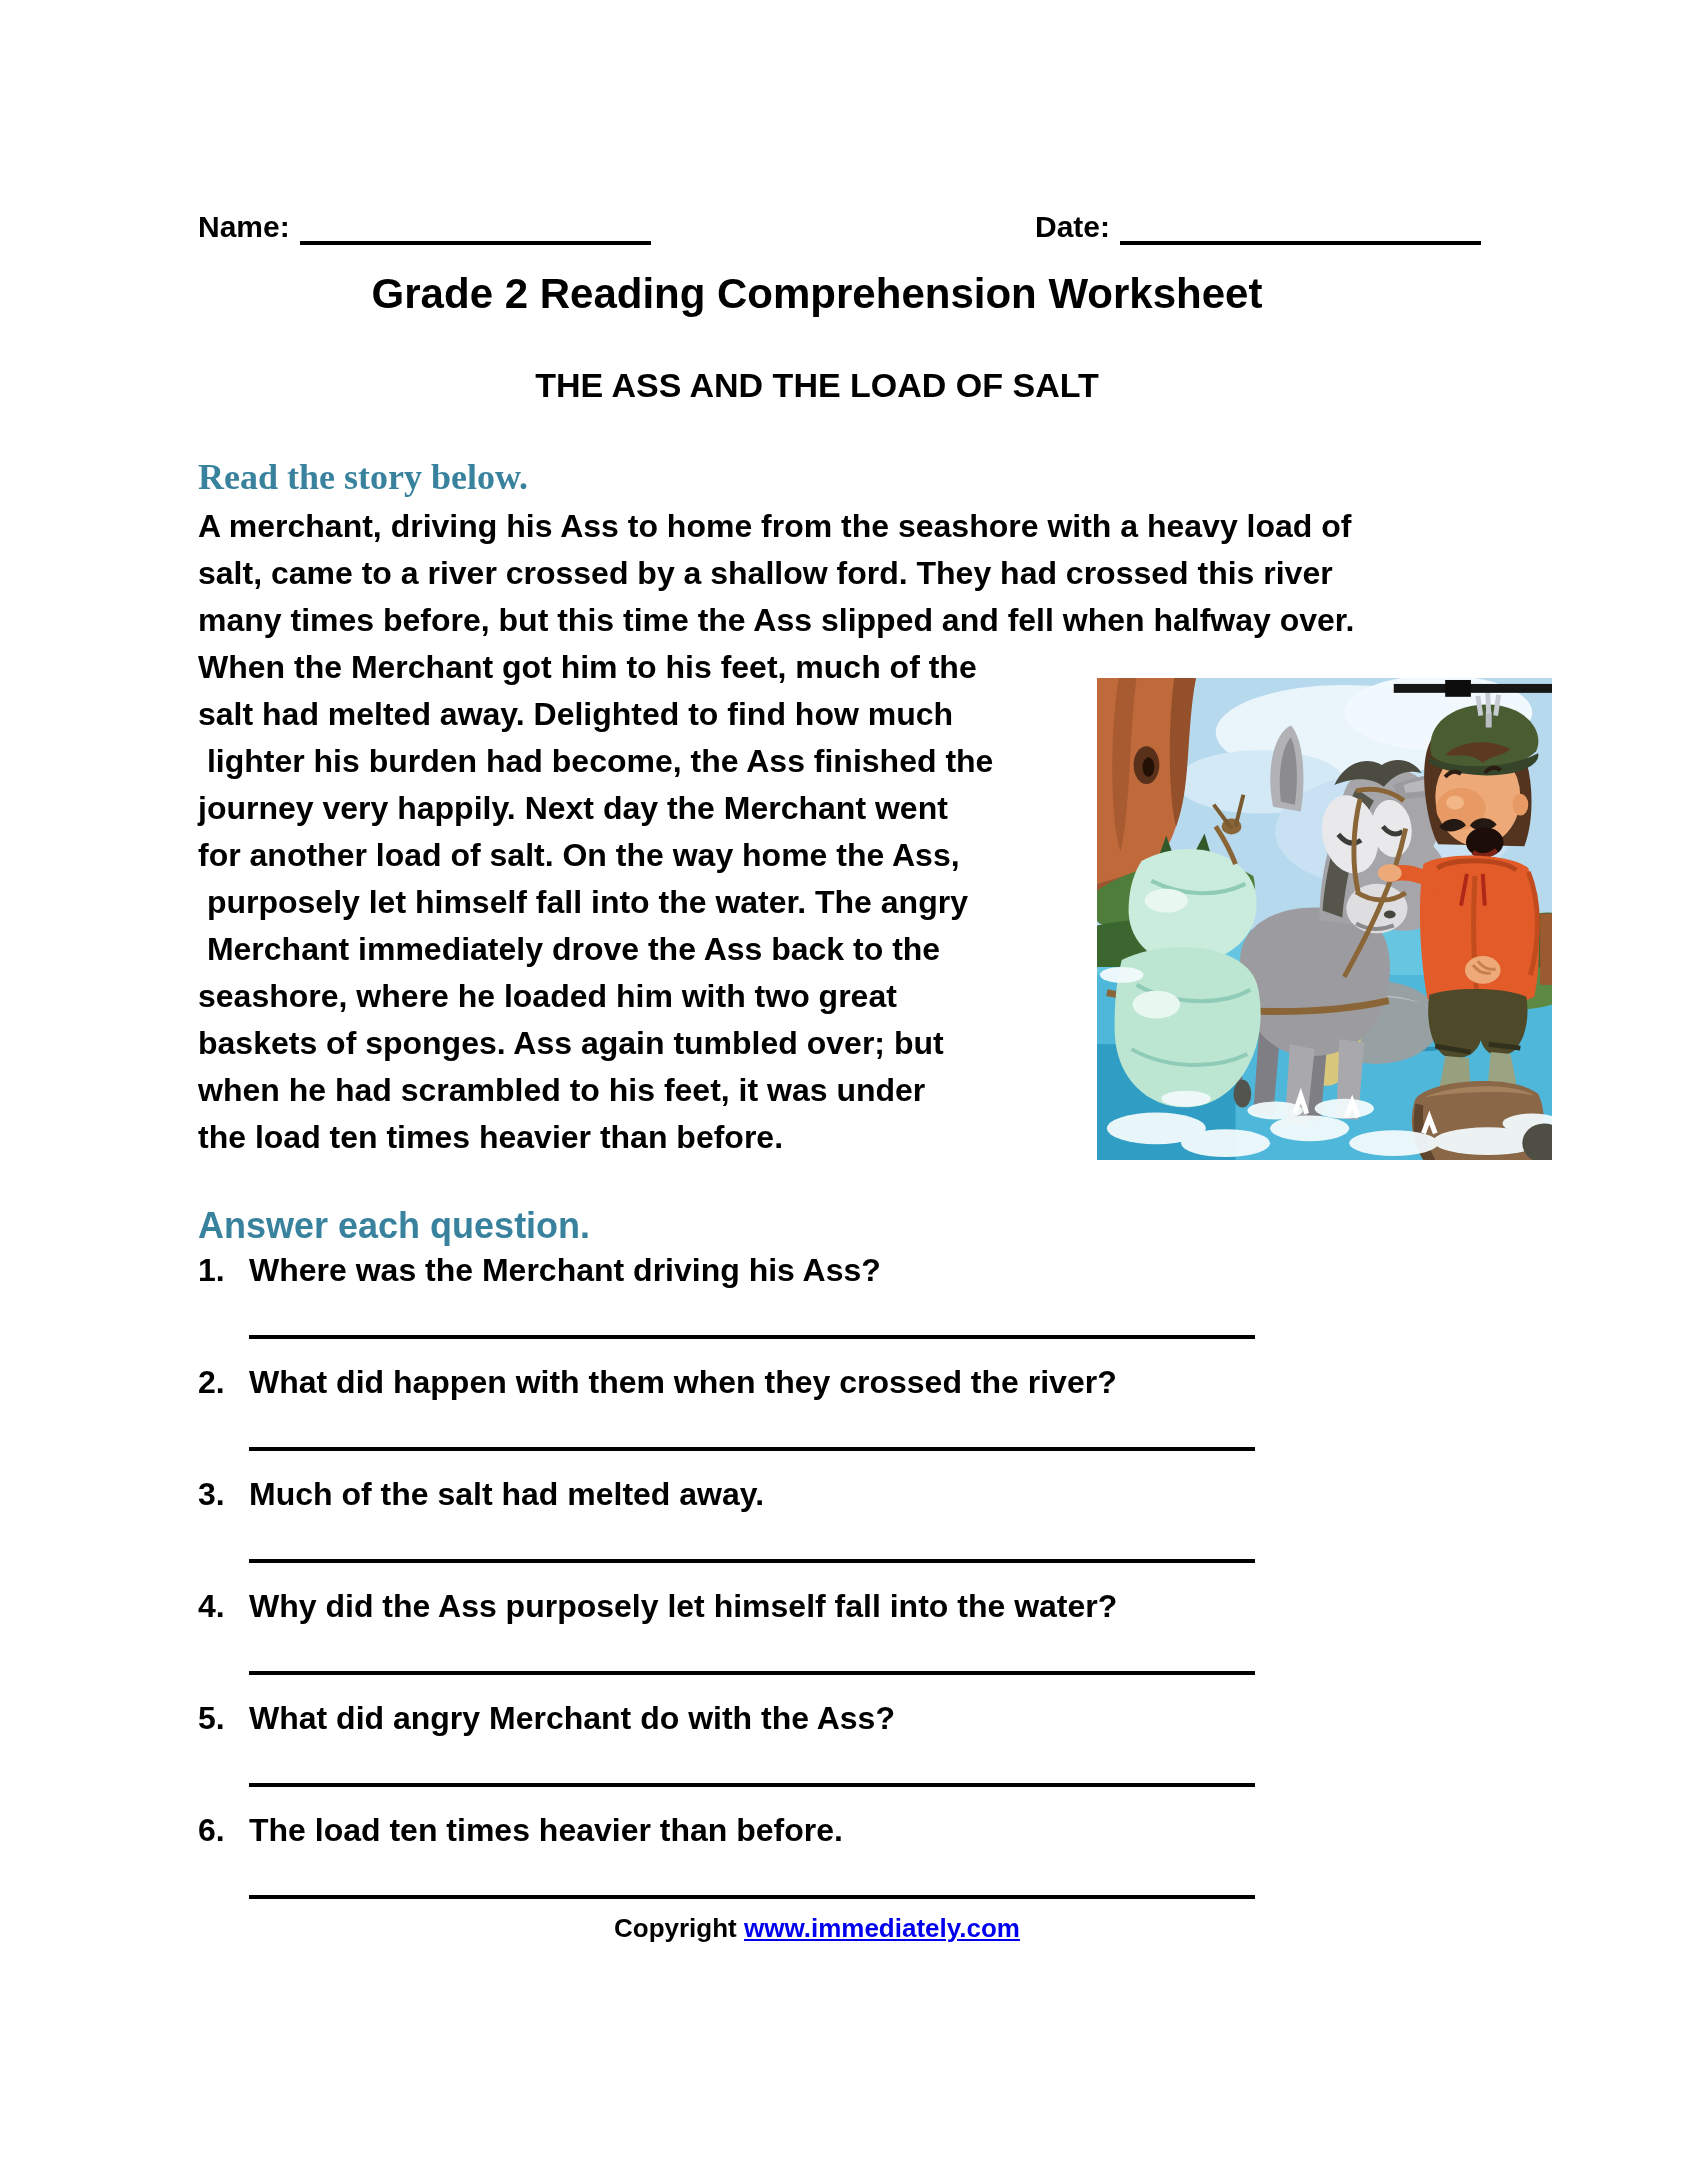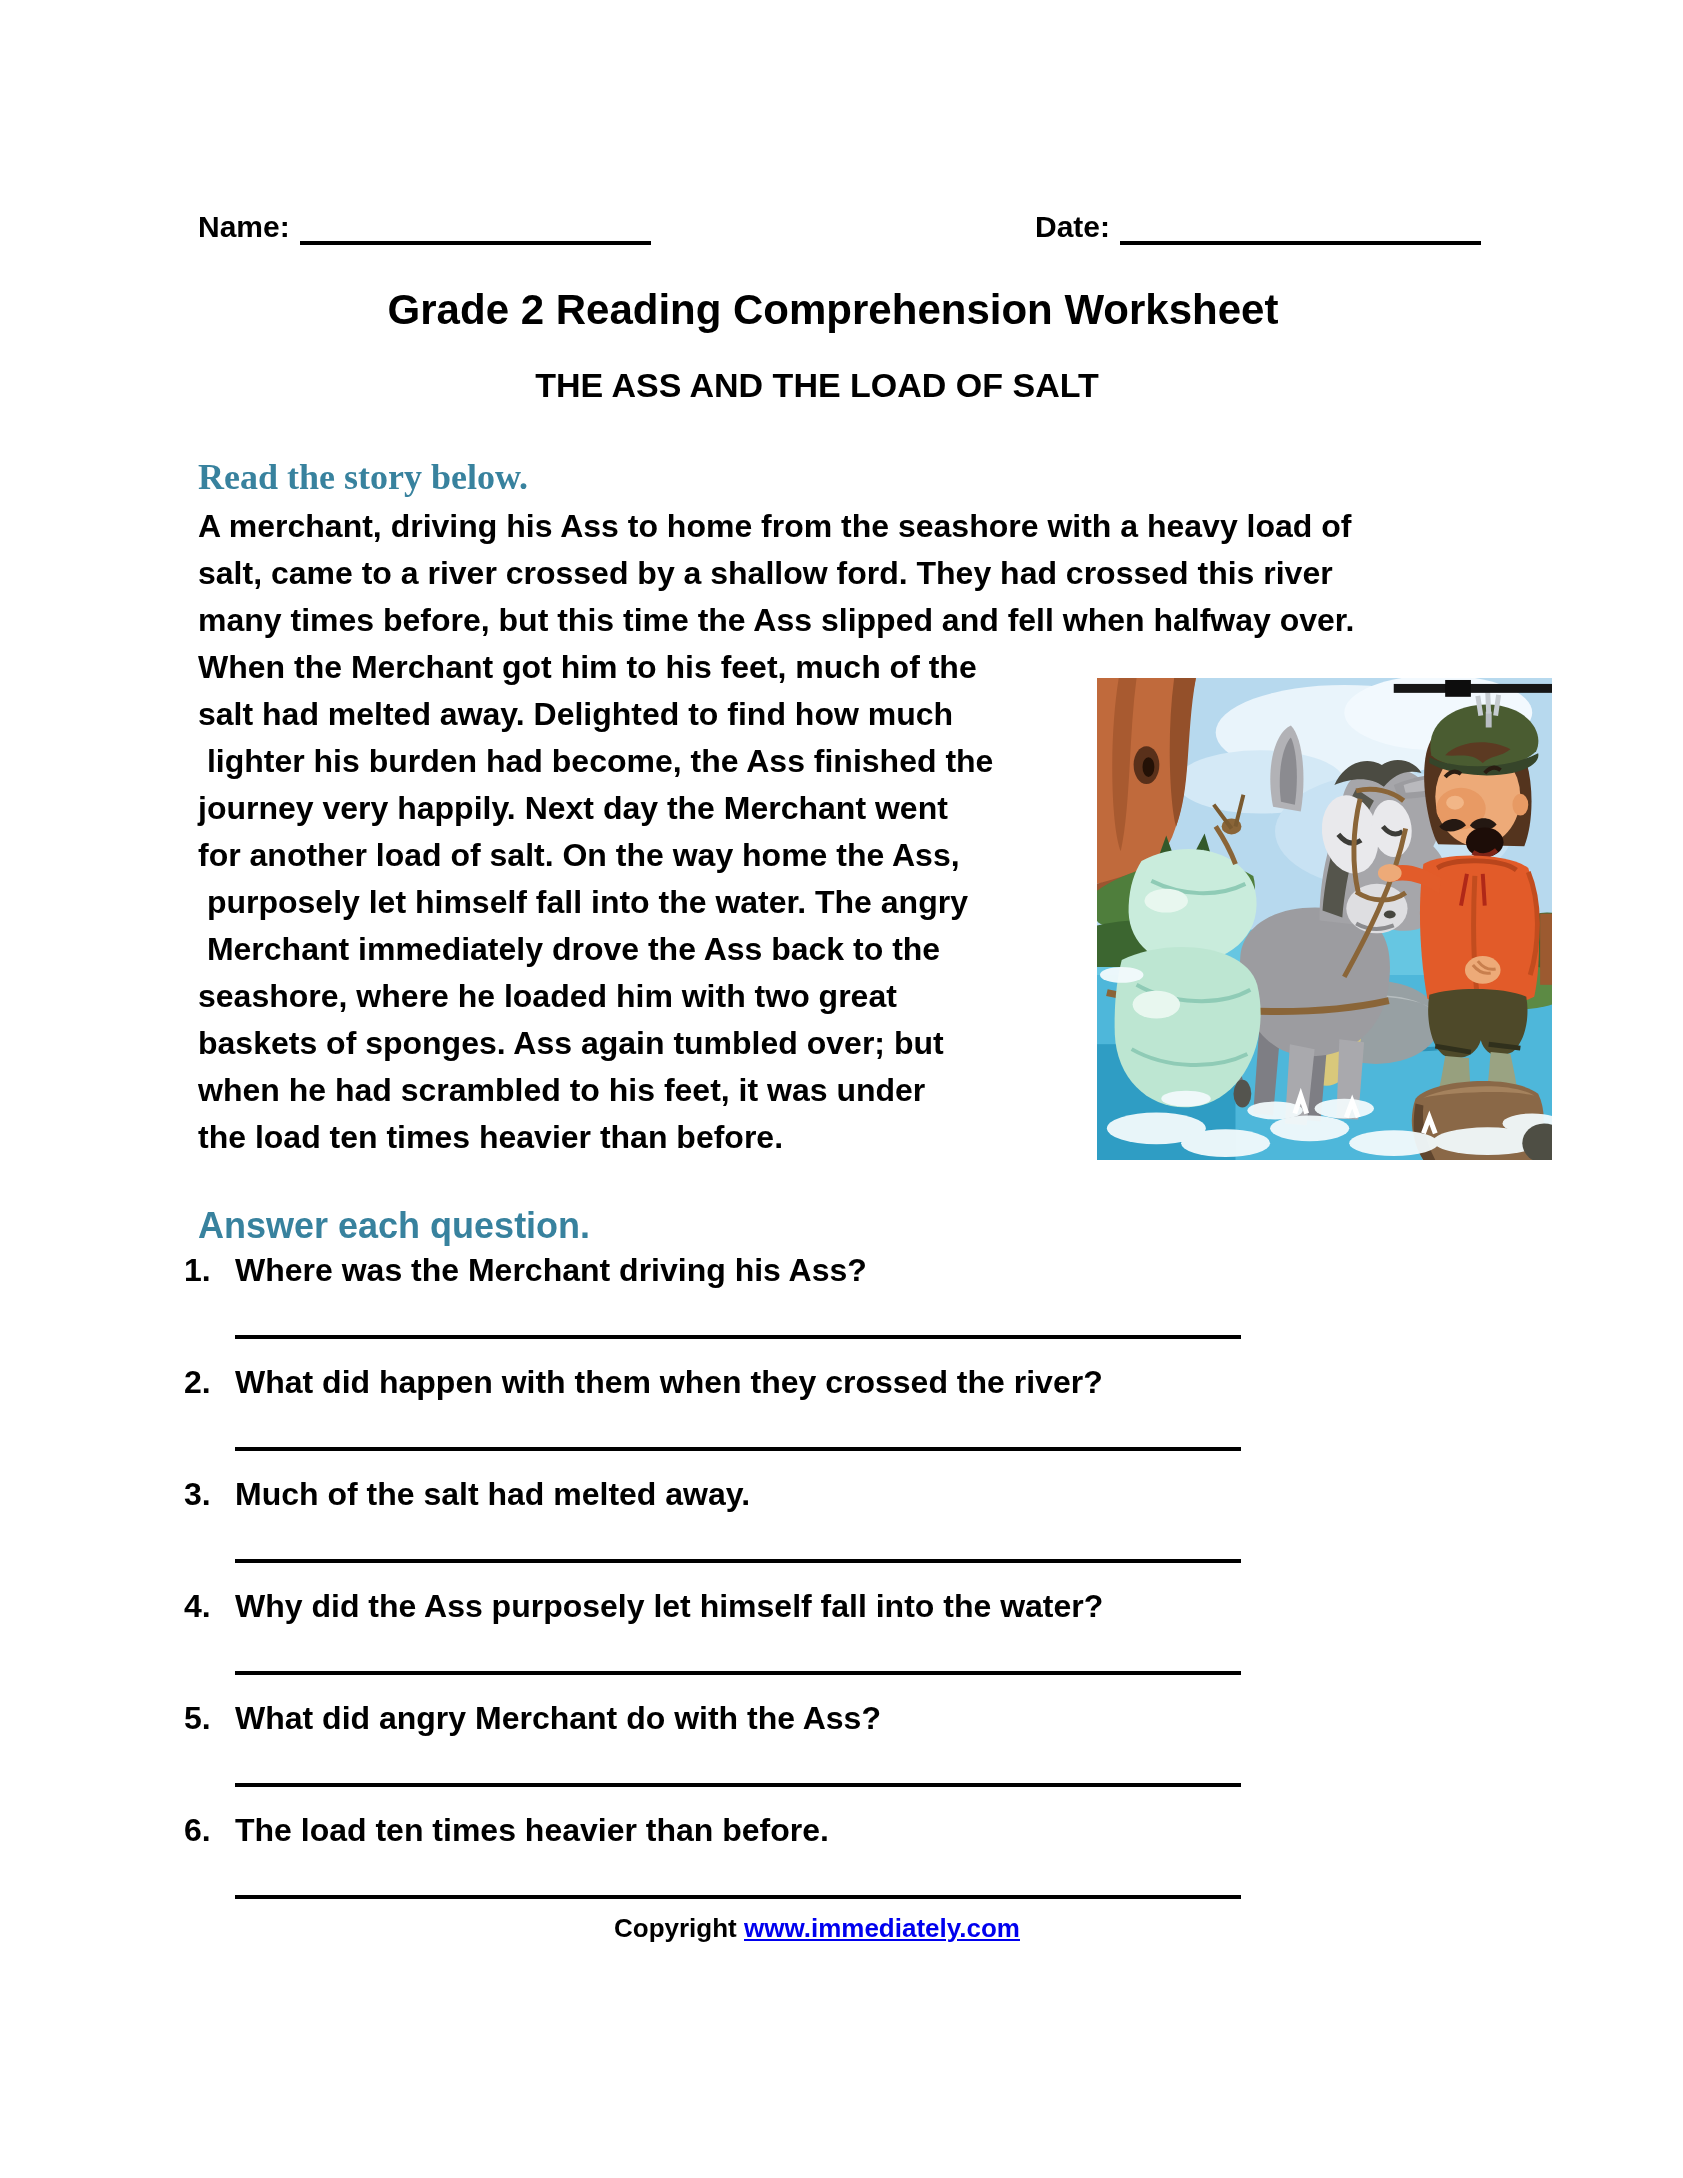--- a/index.html
+++ b/index.html
@@ -13,35 +13,35 @@
   .page{position:absolute;left:0;top:0;width:1414px;height:2178px;background:#fff;}
 
   
   .name-date-row{position:absolute;left:198px;top:210px;width:1283px;display:flex;justify-content:space-between;font-size:30px;line-height:34px;}
   .field{white-space:nowrap;}
   .blank{display:inline-block;border-bottom:4px solid #000;vertical-align:-8px;margin-left:10px;}
   .name-blank{width:351px;}
   .date-blank{width:361px;}
 
   
-  .title{position:absolute;left:198px;top:269px;width:1238px;text-align:center;font-size:42px;line-height:50px;margin:16px;}
+  .title{position:absolute;left:198px;top:269px;width:1238px;text-align:center;font-size:42px;line-height:50px;margin:0;}
   .subtitle{position:absolute;left:198px;top:364px;width:1238px;text-align:center;font-size:34px;line-height:42px;margin:0;}
 
   
   .story-heading{position:absolute;left:198px;top:457px;font-size:36px;line-height:40px;color:var(--heading-teal,#38829e);font-family:Liberation Serif, serif;}
   .story{position:absolute;left:198px;top:503px;width:1257px;font-size:32px;}
   .story-line{white-space:pre;line-height:47px;height:47px;}
 
   
   .illustration{position:absolute;left:1097px;top:678px;width:455px;height:482px;overflow:hidden;}
   .illustration svg{display:block;width:455px;height:482px;}
 
   
   .questions-heading{position:absolute;left:198px;top:1206px;font-size:36px;line-height:40px;color:var(--heading-teal,#38829e);}
-  .questions{position:absolute;left:184px;top:1249px;width:1238px;font-size:32px;}
+  .questions{position:absolute;left:198px;top:1249px;width:1238px;font-size:32px;}
   .q{line-height:42px;white-space:nowrap;}
   .q-num{display:inline-block;width:51px;}
   .answer-line{height:0;border-top:4px solid #000;width:1006px;margin:44px 0 22px 51px;}
 
   
   .copyright{position:absolute;left:198px;top:1913px;width:1238px;text-align:center;font-size:26px;line-height:30px;}
   .copyright a{color:var(--link-blue,#0000ee);text-decoration:underline;cursor:pointer;}
 </style>
 </head>
 <body>

